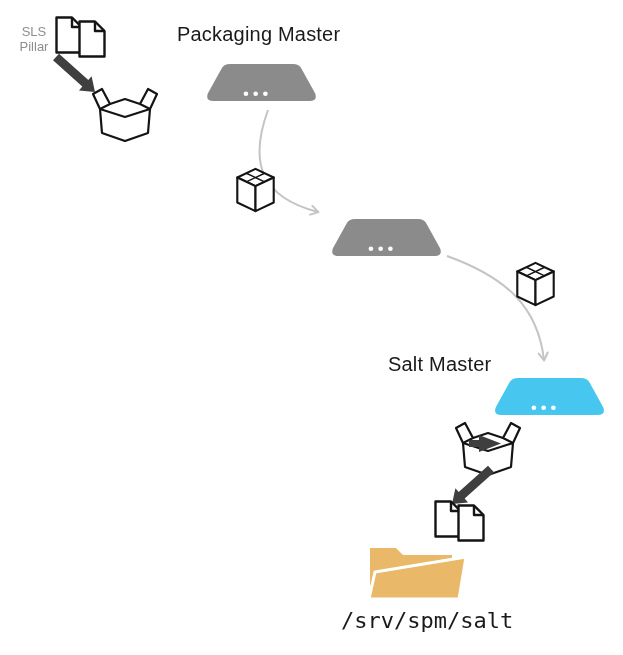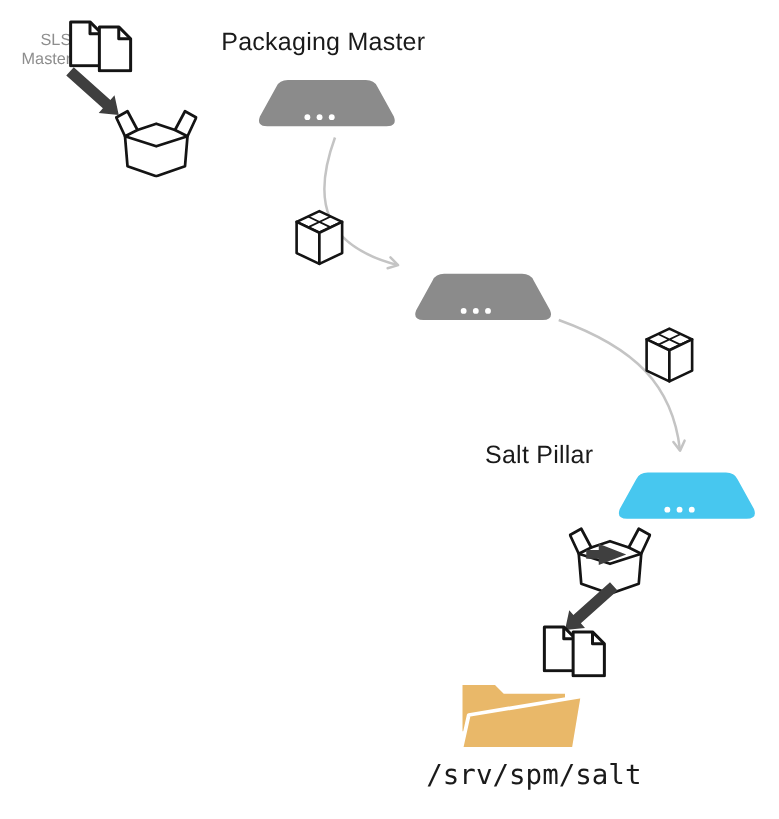--- a/index.html
+++ b/index.html
@@ -16,21 +16,21 @@
   .node-label {
     font-size: 20px;
     color: var(--text, #1a1a1a);
     white-space: nowrap;
     letter-spacing: 0.2px;
   }
   .muted-label {
     font-size: 13px;
     line-height: 15px;
     color: var(--muted-text, #8e8e8e);
-    text-align: right;
+    text-align: center;
   }
   .path-label {
     font-family: "DejaVu Sans Mono", monospace;
     font-size: 22px;
     color: var(--text, #1a1a1a);
     white-space: nowrap;
   }
   .server-gray  { color: var(--server-gray, #8b8b8b); }
   .server-cyan  { color: var(--server-highlight, #47c7ef); }
   .outline-stroke { stroke: var(--icon-outline, #141414); }
@@ -48,21 +48,21 @@
       <marker id="flowhead" markerWidth="14" markerHeight="14" refX="9" refY="6.5" orient="auto" markerUnits="userSpaceOnUse">
         <path d="M2 2 L9.5 6.5 L2 11" fill="none" class="flow-stroke" stroke-width="2" stroke-linecap="round" stroke-linejoin="round"></path>
       </marker>
     </defs>
     <path d="M268 110 C 249 162, 260 197, 318 212" fill="none" class="flow-stroke" stroke-width="2" marker-end="url(#flowhead)"></path>
     <path d="M447 256 C 508 278, 538 308, 544 360" fill="none" class="flow-stroke" stroke-width="2" marker-end="url(#flowhead)"></path>
   </svg>
 
   <div class="abs muted-label" style="left:11px;top:24px;width:46px;z-index:2">
     <div>SLS</div>
-    <div>Master</div>
+    <div>Pillar</div>
   </div>
 
   <svg class="abs" style="left:54px;top:16px;z-index:3" width="30" height="38" viewBox="0 0 30 38">
     <path d="M2.5 1.5 H18 L27.5 11 V36.5 H2.5 Z" fill="#fff" class="outline-stroke" stroke-width="2.4" stroke-linejoin="round"></path>
     <path d="M18 1.5 V11 H27.5" fill="none" class="outline-stroke" stroke-width="2.4" stroke-linejoin="round"></path>
   </svg>
   <svg class="abs" style="left:77px;top:20px;z-index:3" width="30" height="38" viewBox="0 0 30 38">
     <path d="M2.5 1.5 H18 L27.5 11 V36.5 H2.5 Z" fill="#fff" class="outline-stroke" stroke-width="2.4" stroke-linejoin="round"></path>
     <path d="M18 1.5 V11 H27.5" fill="none" class="outline-stroke" stroke-width="2.4" stroke-linejoin="round"></path>
   </svg>
@@ -106,21 +106,21 @@
 
   <svg class="abs" style="left:514px;top:261px;z-index:3" width="43" height="46" viewBox="0 0 44 48">
     <g fill="#fff" class="outline-stroke" stroke-width="2.2" stroke-linejoin="round">
       <polygon points="22,2 41,11 22,20 3,11"></polygon>
       <polygon points="3,11 22,20 22,46 3,37"></polygon>
       <polygon points="41,11 22,20 22,46 41,37"></polygon>
     </g>
     <path d="M12.5 6.5 L31.5 15.5 M31.5 6.5 L12.5 15.5" fill="none" class="outline-stroke" stroke-width="1.5"></path>
   </svg>
 
-  <div class="abs node-label" style="left:388px;top:353px;z-index:2">Salt Pillar</div>
+  <div class="abs node-label" style="left:388px;top:353px;z-index:2">Salt Master</div>
   <svg class="abs server-cyan" style="left:492px;top:377px;z-index:2" width="115" height="41" viewBox="0 0 116 42">
     <path fill="currentColor" d="M26 1 H90 Q97 1 99.5 6.5 L113 31 Q116 39 107 39 H9 Q0 39 3 31 L16.5 6.5 Q19 1 26 1 Z"></path>
     <circle cx="42" cy="31.5" r="2.4" fill="#fff"></circle>
     <circle cx="52" cy="31.5" r="2.4" fill="#fff"></circle>
     <circle cx="62" cy="31.5" r="2.4" fill="#fff"></circle>
   </svg>
 
   <svg class="abs" style="left:455px;top:414px;z-index:4" width="66" height="62" viewBox="0 0 66 62">
     <g fill="#fff" class="outline-stroke" stroke-width="2.2" stroke-linejoin="round">
       <polygon points="8,29 1,14 10,9 18,24"></polygon>

